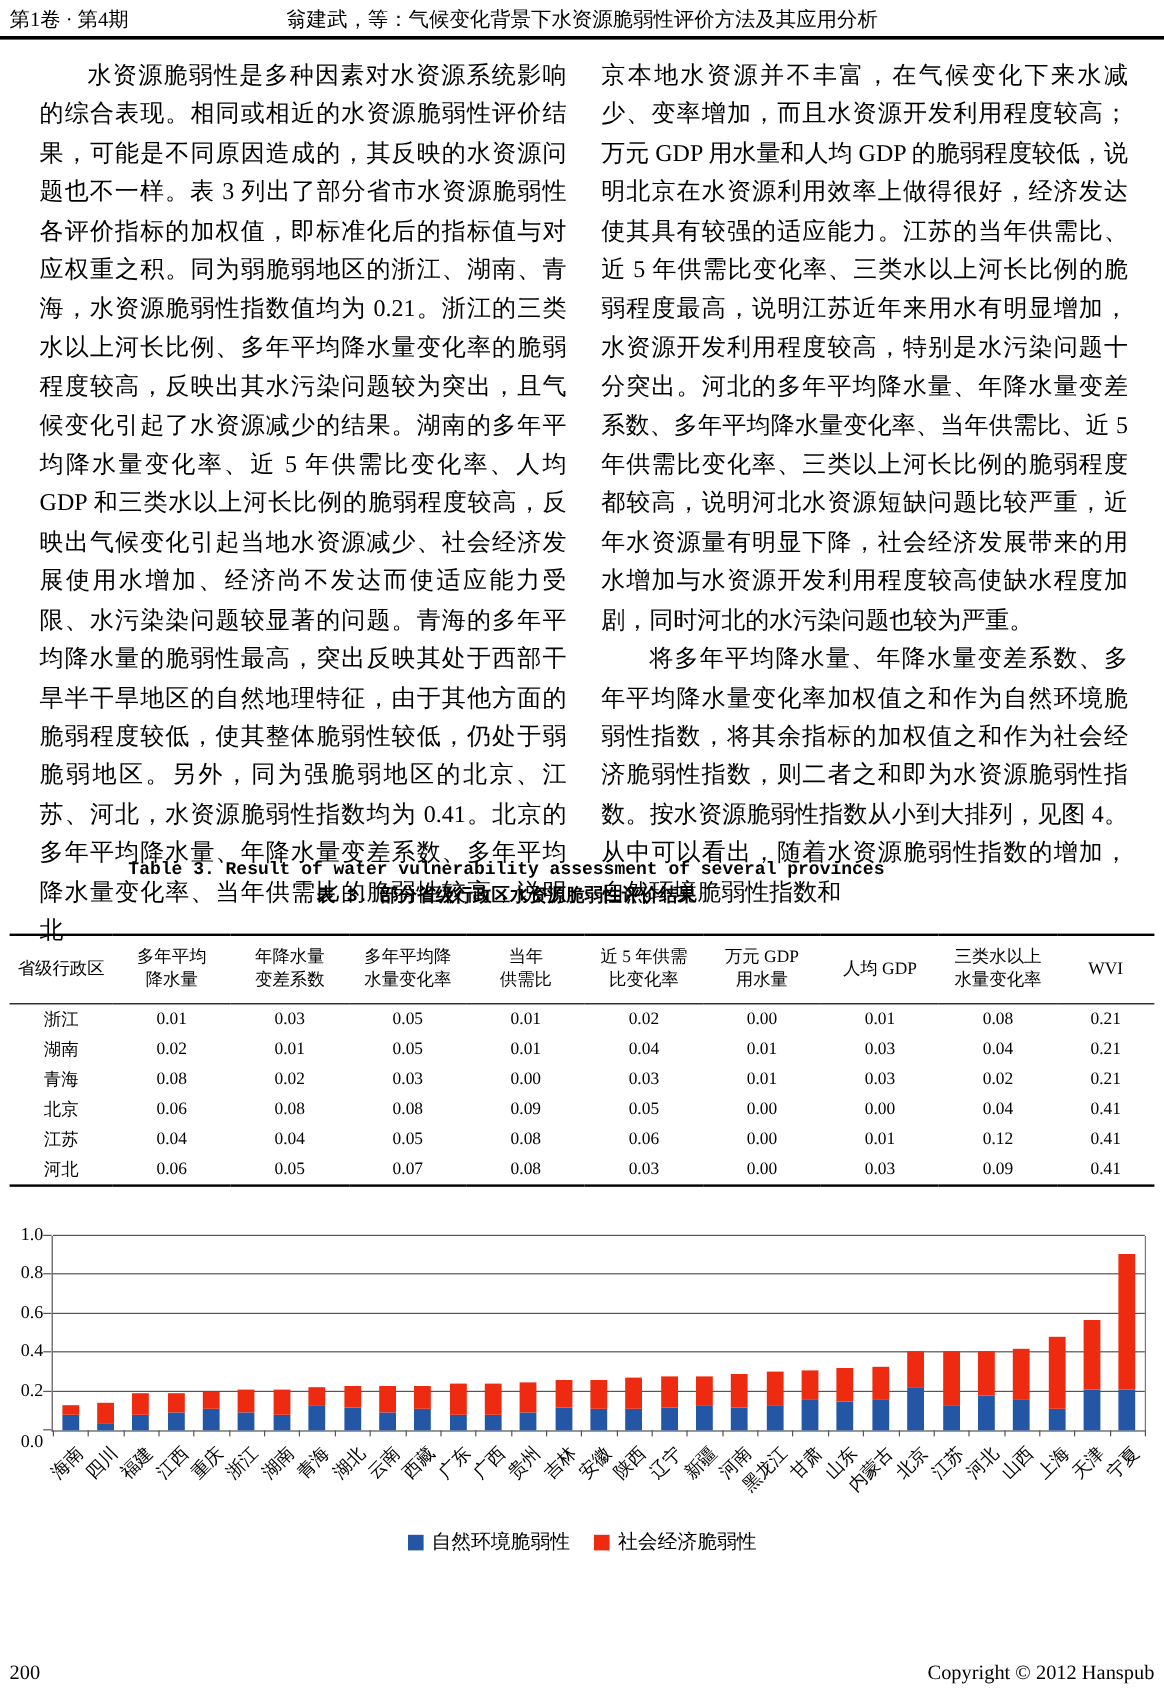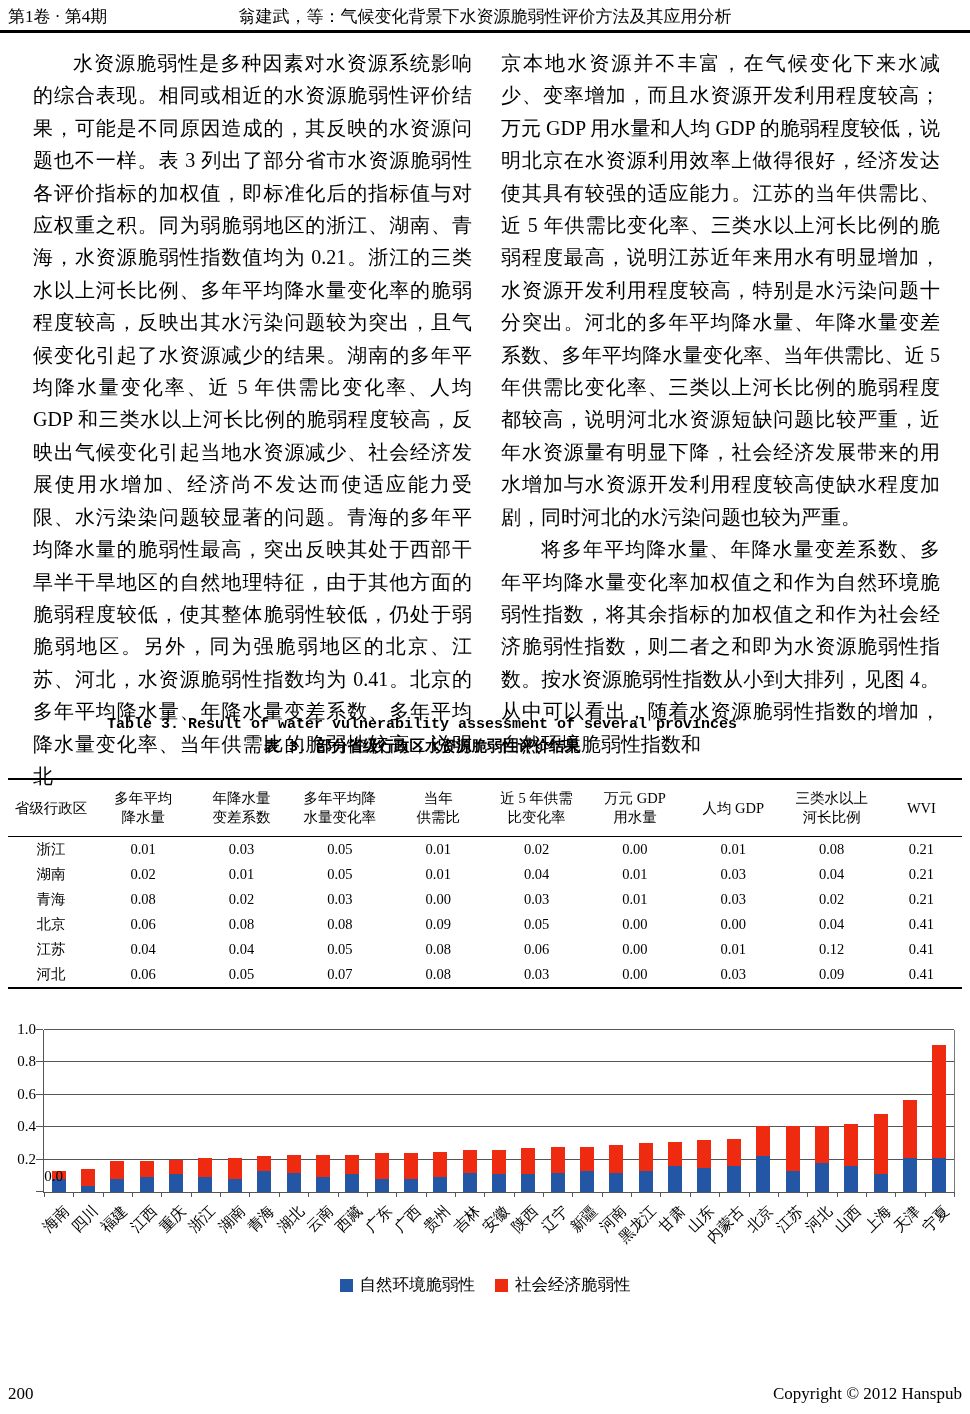--- a/index.html
+++ b/index.html
@@ -97,21 +97,21 @@
           <th style="width: 10.3%;">多年平均降
 水量变化率</th>
           <th style="width: 10.3%; font-family: Liberation Serif, serif;">当年
 供需比</th>
           <th style="width: 10.3%;">近 5 年供需
 比变化率</th>
           <th style="width: 10.3%;">万元 GDP
 用水量</th>
           <th style="width: 10.3%;">人均 GDP</th>
           <th style="width: 10.3%;">三类水以上
-河长比例</th>
+水量变化率</th>
           <th style="width: 8.5%;">WVI</th>
         </tr>
       </thead>
     <tbody id="tbody-rows">
         <tr>
           <td>浙江</td>
           <td>0.01</td>
           <td>0.03</td>
           <td>0.05</td>
           <td>0.01</td>
@@ -348,21 +348,21 @@
         <div class="bar" style="left: 858.968px; width: 14px; height: 92.34px;">
           <div class="seg" style="bottom: 0px; height: 34.02px; background: rgb(35, 87, 166);"></div>
           <div class="seg" style="bottom: 34.02px; height: 58.32px; background: rgb(238, 43, 16);"></div>
         </div>
         <div class="bar" style="left: 888.323px; width: 14px; height: 147.42px;">
           <div class="seg" style="bottom: 0px; height: 34.02px; background: rgb(35, 87, 166);"></div>
           <div class="seg" style="bottom: 34.02px; height: 113.4px; background: rgb(238, 43, 16);"></div>
         </div>
       </div>
     <div id="ylabels">
-        <div class="ylab" style="top: 150px; padding-left: 27px;">0.0</div>
+        <div class="ylab" style="top: 176px;">0.0</div>
         <div class="ylab" style="top: 132.6px;">0.2</div>
         <div class="ylab" style="top: 100.2px;">0.4</div>
         <div class="ylab" style="top: 67.8px;">0.6</div>
         <div class="ylab" style="top: 35.4px;">0.8</div>
         <div class="ylab" style="top: 3px;">1.0</div>
       </div>
     <div id="xlabels">
         <div class="xlab" style="left: -20.3226px; top: 184px;">海南</div>
         <div class="xlab" style="left: 9.03226px; top: 184px;">四川</div>
         <div class="xlab" style="left: 38.3871px; top: 184px;">福建</div>

